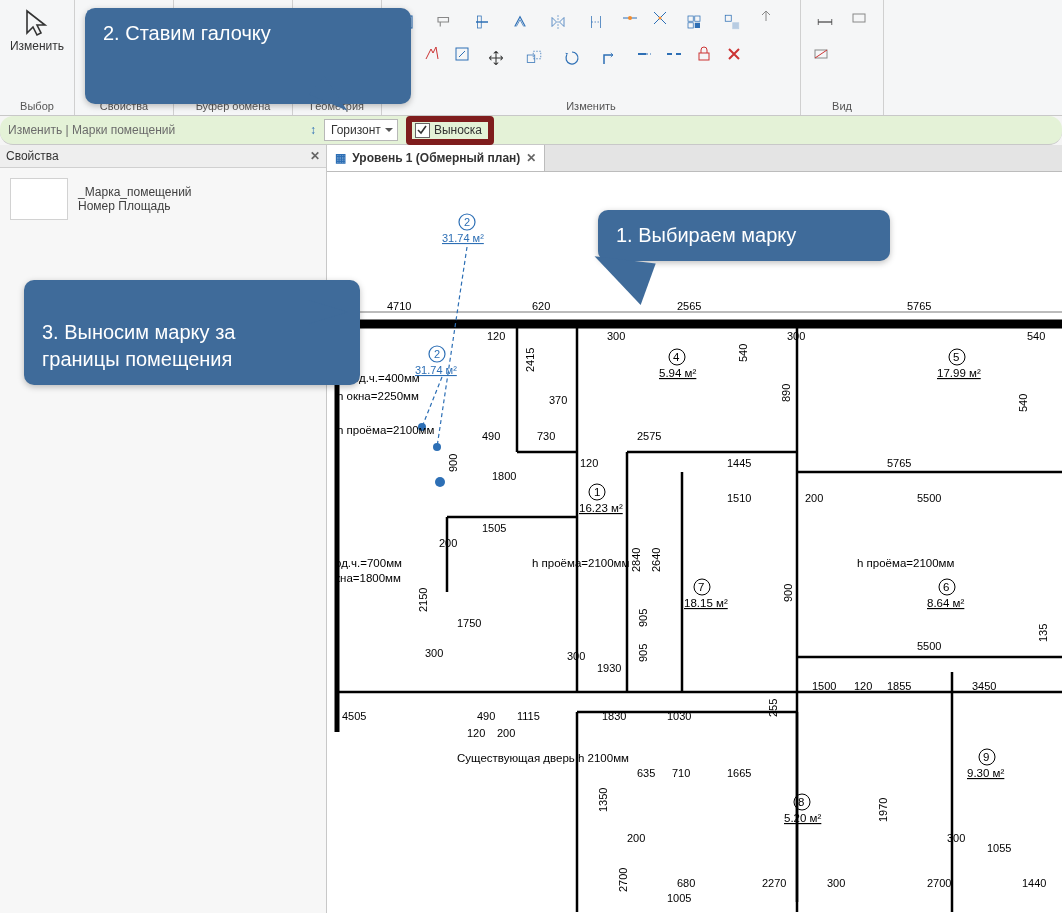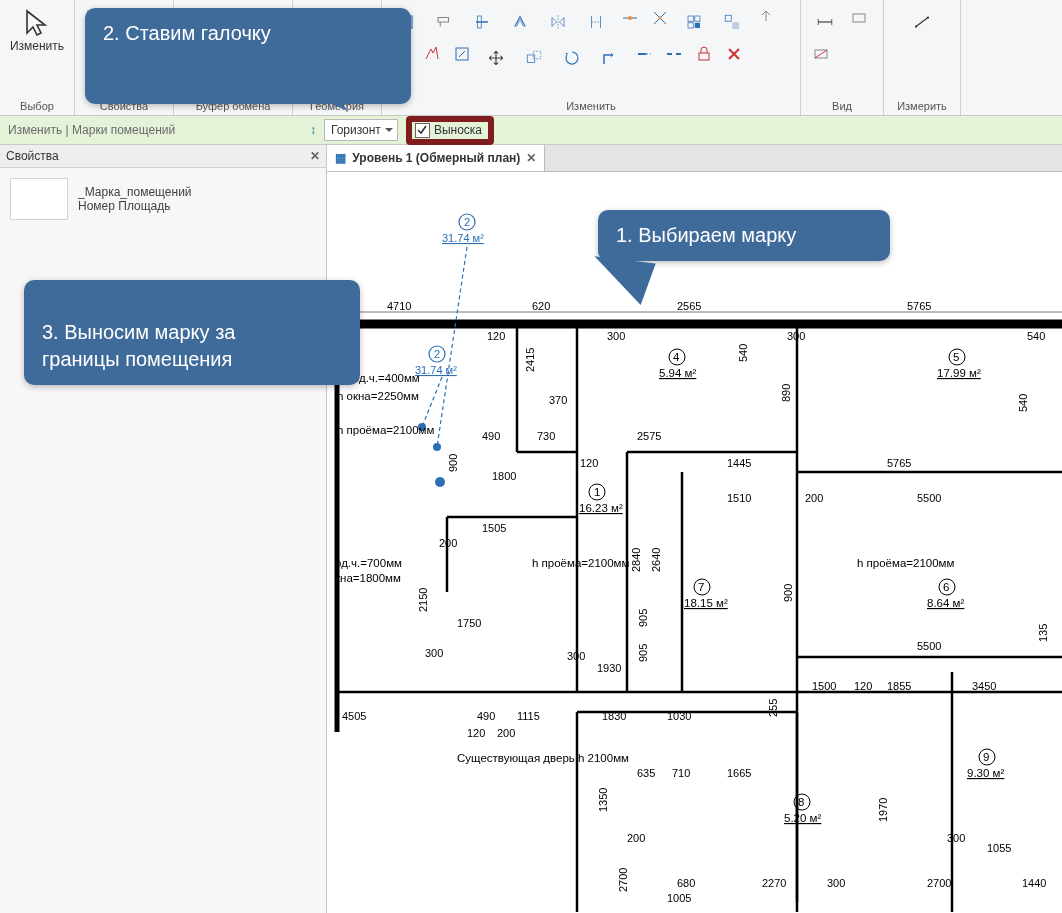--- a/index.html
+++ b/index.html
@@ -7,21 +7,21 @@
 .ribbon-group{border-right:1px solid #d0d0d0;display:flex;flex-direction:column;align-items:center;justify-content:space-between;padding:2px 6px 3px;}
 .ribbon-group-label{font-size:11px;color:#555;text-align:center;padding-top:2px;}
 .ribbon-btn-big{display:flex;flex-direction:column;align-items:center;padding:4px 6px;border:1px solid transparent;cursor:pointer;}
 .rb-icon{width:32px;height:32px;}
 .rb-icon svg{width:32px;height:32px;}
 .rb-label{font-size:12px;color:#333;text-align:center;}
 .small-items{display:flex;flex-wrap:wrap;gap:4px 6px;align-items:flex-start;align-content:flex-start;flex:1;padding:4px 2px;}
 .small-btn{width:22px;height:22px;border:1px solid transparent;display:flex;align-items:center;justify-content:center;cursor:pointer;color:#2d6fb5;}
 .small-btn svg{width:18px;height:18px;}
 .group-selector{width:62px;} .group-props{width:86px;} .group-clip{width:106px;} .group-geom{width:76px;} .group-modify{width:406px;} .group-view{width:70px;} .group-meas{width:64px;} .group-create{width:104px;}
-.contextbar{background:#e4f2d7;height:28px;border-bottom:1px solid #c8c8c8;display:flex;align-items:center;padding:0 8px;gap:12px;position:relative;}
+.contextbar{background:#e4f2d7;height:28px;border-bottom:1px solid #c8c8c8;display:flex;align-items:center;padding:0 8px;gap:12px;position:relative;border-radius:13px;}
 .contextbar .ctx-label{color:#6b6b6b;font-size:12px;}
 .ctx-right{display:flex;align-items:center;gap:8px;margin-left:auto;margin-right:560px;}
 .dropdown{height:20px;border:1px solid #b8b8b8;background:#fff;display:flex;align-items:center;padding:0 4px 0 6px;font-size:12px;gap:4px;}
 .chev{width:0;height:0;border-left:4px solid transparent;border-right:4px solid transparent;border-top:4px solid #555;}
 .checkbox-wrap{display:flex;align-items:center;gap:4px;border:6px solid #7f1d1d;border-radius:4px;padding:1px 6px 1px 3px;background:#e4f2d7;}
 .cb{width:13px;height:13px;border:1px solid #666;background:#fff;display:flex;align-items:center;justify-content:center;}
 .cb svg{width:10px;height:10px;}
 .workspace{display:flex;height:calc(913px - 115px - 28px);}
 .props-panel{width:326px;background:#f7f7f7;border-right:1px solid #c8c8c8;display:flex;flex-direction:column;}
 .props-header{display:flex;align-items:center;justify-content:space-between;padding:4px 6px;background:#eeeeee;border-bottom:1px solid #d0d0d0;}
@@ -293,32 +293,20 @@
       <div class="small-btn">
           <svg viewBox="0 0 18 18">
             <rect x="3" y="5" width="12" height="8" fill="none" stroke="#888"></rect>
             <line x1="3" y1="13" x2="15" y2="5" stroke="#c33"></line>
           </svg>
         </div>
     </div>
     <div class="ribbon-group-label">Вид</div>
   </div>
 
-  <div class="ribbon-group group-meas">
-    <div class="small-items">
-      <div class="small-btn" style="width:30px;height:30px;">
-          <svg viewBox="0 0 24 24">
-            <line x1="4" y1="18" x2="20" y2="6" stroke="#333" stroke-width="1.5"></line>
-            <circle cx="4" cy="18" r="1.5" fill="#333"></circle>
-            <circle cx="20" cy="6" r="1.5" fill="#333"></circle>
-          </svg>
-        </div>
-    </div>
-    <div class="ribbon-group-label">Измерить</div>
-  </div>
 
 </div>
 
 <div class="contextbar">
   <span class="ctx-label">Изменить | Марки помещений</span>
   <div class="ctx-right">
     <span style="color:#2d6fb5;">↕</span>
     <div class="dropdown">
       <span>Горизонт</span>
       <span class="chev"></span>

